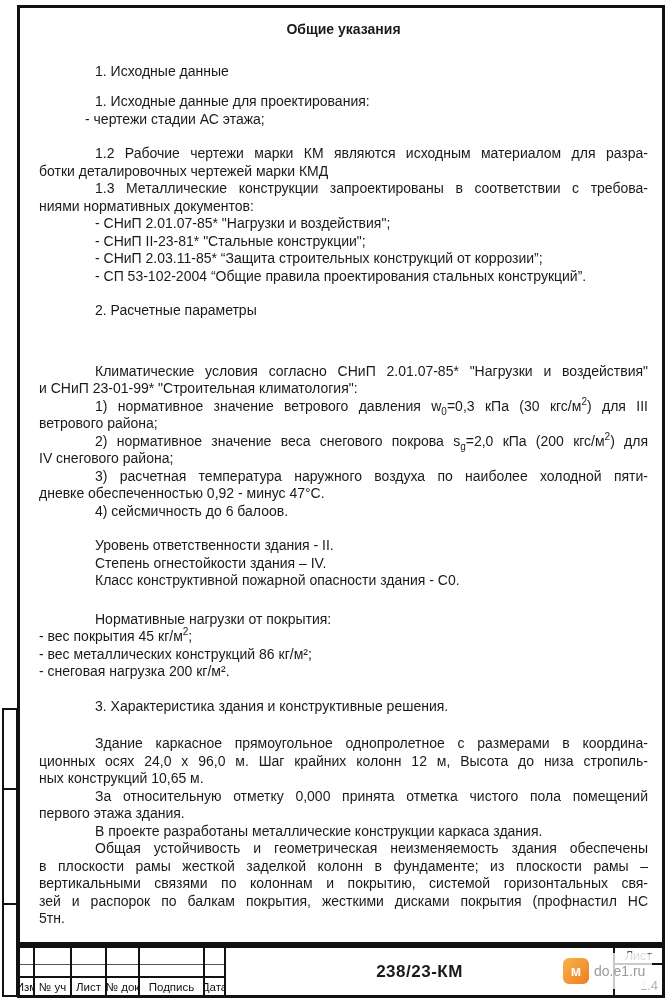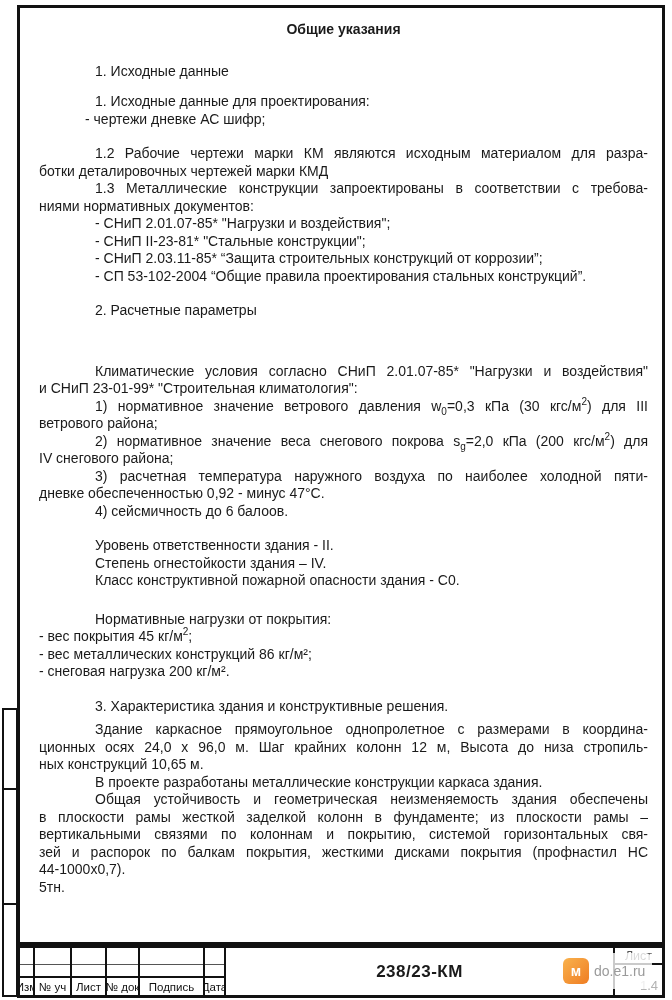--- a/index.html
+++ b/index.html
@@ -85,21 +85,21 @@
 
 <div class="doc-text">
   <div class="doc-title">Общие указания</div>
 <div style="margin-top: 24px;">
       <div class="line" style="text-indent: 56px;">1. Исходные данные</div>
     </div>
     <div style="margin-top: 13px;">
       <div class="line" style="text-indent: 56px;">1. Исходные данные для проектирования:</div>
     </div>
     <div>
-      <div class="line" style="text-indent: 46px;">- чертежи дневке АС шифр;</div>
+      <div class="line" style="text-indent: 46px;">- чертежи стадии АС этажа;</div>
     </div>
     <div style="margin-top: 17px;">
       <div class="line just" style="text-indent: 56px;">1.2 Рабочие чертежи марки КМ являются исходным материалом для разра-</div>
       <div class="line">ботки деталировочных чертежей марки КМД</div>
     </div>
     <div>
       <div class="line just" style="text-indent: 56px;">1.3 Металлические конструкции запроектированы в соответствии с требова-</div>
       <div class="line">ниями нормативных документов:</div>
     </div>
     <div>
@@ -153,34 +153,37 @@
     </div>
     <div>
       <div class="line">- вес металлических конструкций 86 кг/м²;</div>
     </div>
     <div>
       <div class="line">- снеговая нагрузка 200 кг/м².</div>
     </div>
     <div style="margin-top: 17px;">
       <div class="line" style="text-indent: 56px;">3. Характеристика здания и конструктивные решения.</div>
     </div>
-    <div style="margin-top: 6px;">
+    <div style="margin-top: 20px;">
       <div class="line just" style="text-indent: 56px;">Здание каркасное прямоугольное однопролетное с размерами в координа-</div>
       <div class="line just">ционных осях 24,0 х 96,0 м. Шаг крайних колонн 12 м, Высота до низа стропиль-</div>
       <div class="line">ных конструкций 10,65 м.</div>
+    </div>
+    <div>
+      <div class="line just" style="text-indent: 56px;">За относительную отметку 0,000 принята отметка чистого пола помещений</div>
+      <div class="line">первого этажа здания.</div>
     </div>
     <div>
       <div class="line" style="text-indent: 56px;">В проекте разработаны металлические конструкции каркаса здания.</div>
     </div>
     <div>
       <div class="line just" style="text-indent: 56px;">Общая устойчивость и геометрическая неизменяемость здания обеспечены</div>
       <div class="line just">в плоскости рамы жесткой заделкой колонн в фундаменте; из плоскости рамы –</div>
       <div class="line just">вертикальными связями по колоннам и покрытию, системой горизонтальных свя-</div>
       <div class="line just">зей и распорок по балкам покрытия, жесткими дисками покрытия (профнастил НС</div>
-      <div class="line">44-1000х0,7).</div>
     </div>
     <div>
       <div class="line">5тн.</div>
     </div>
   </div>
 
 <div class="titleblock">
   <div class="stamp-table">
     <div class="stamp-col" style="width:15px">
       <div class="r1"></div>

